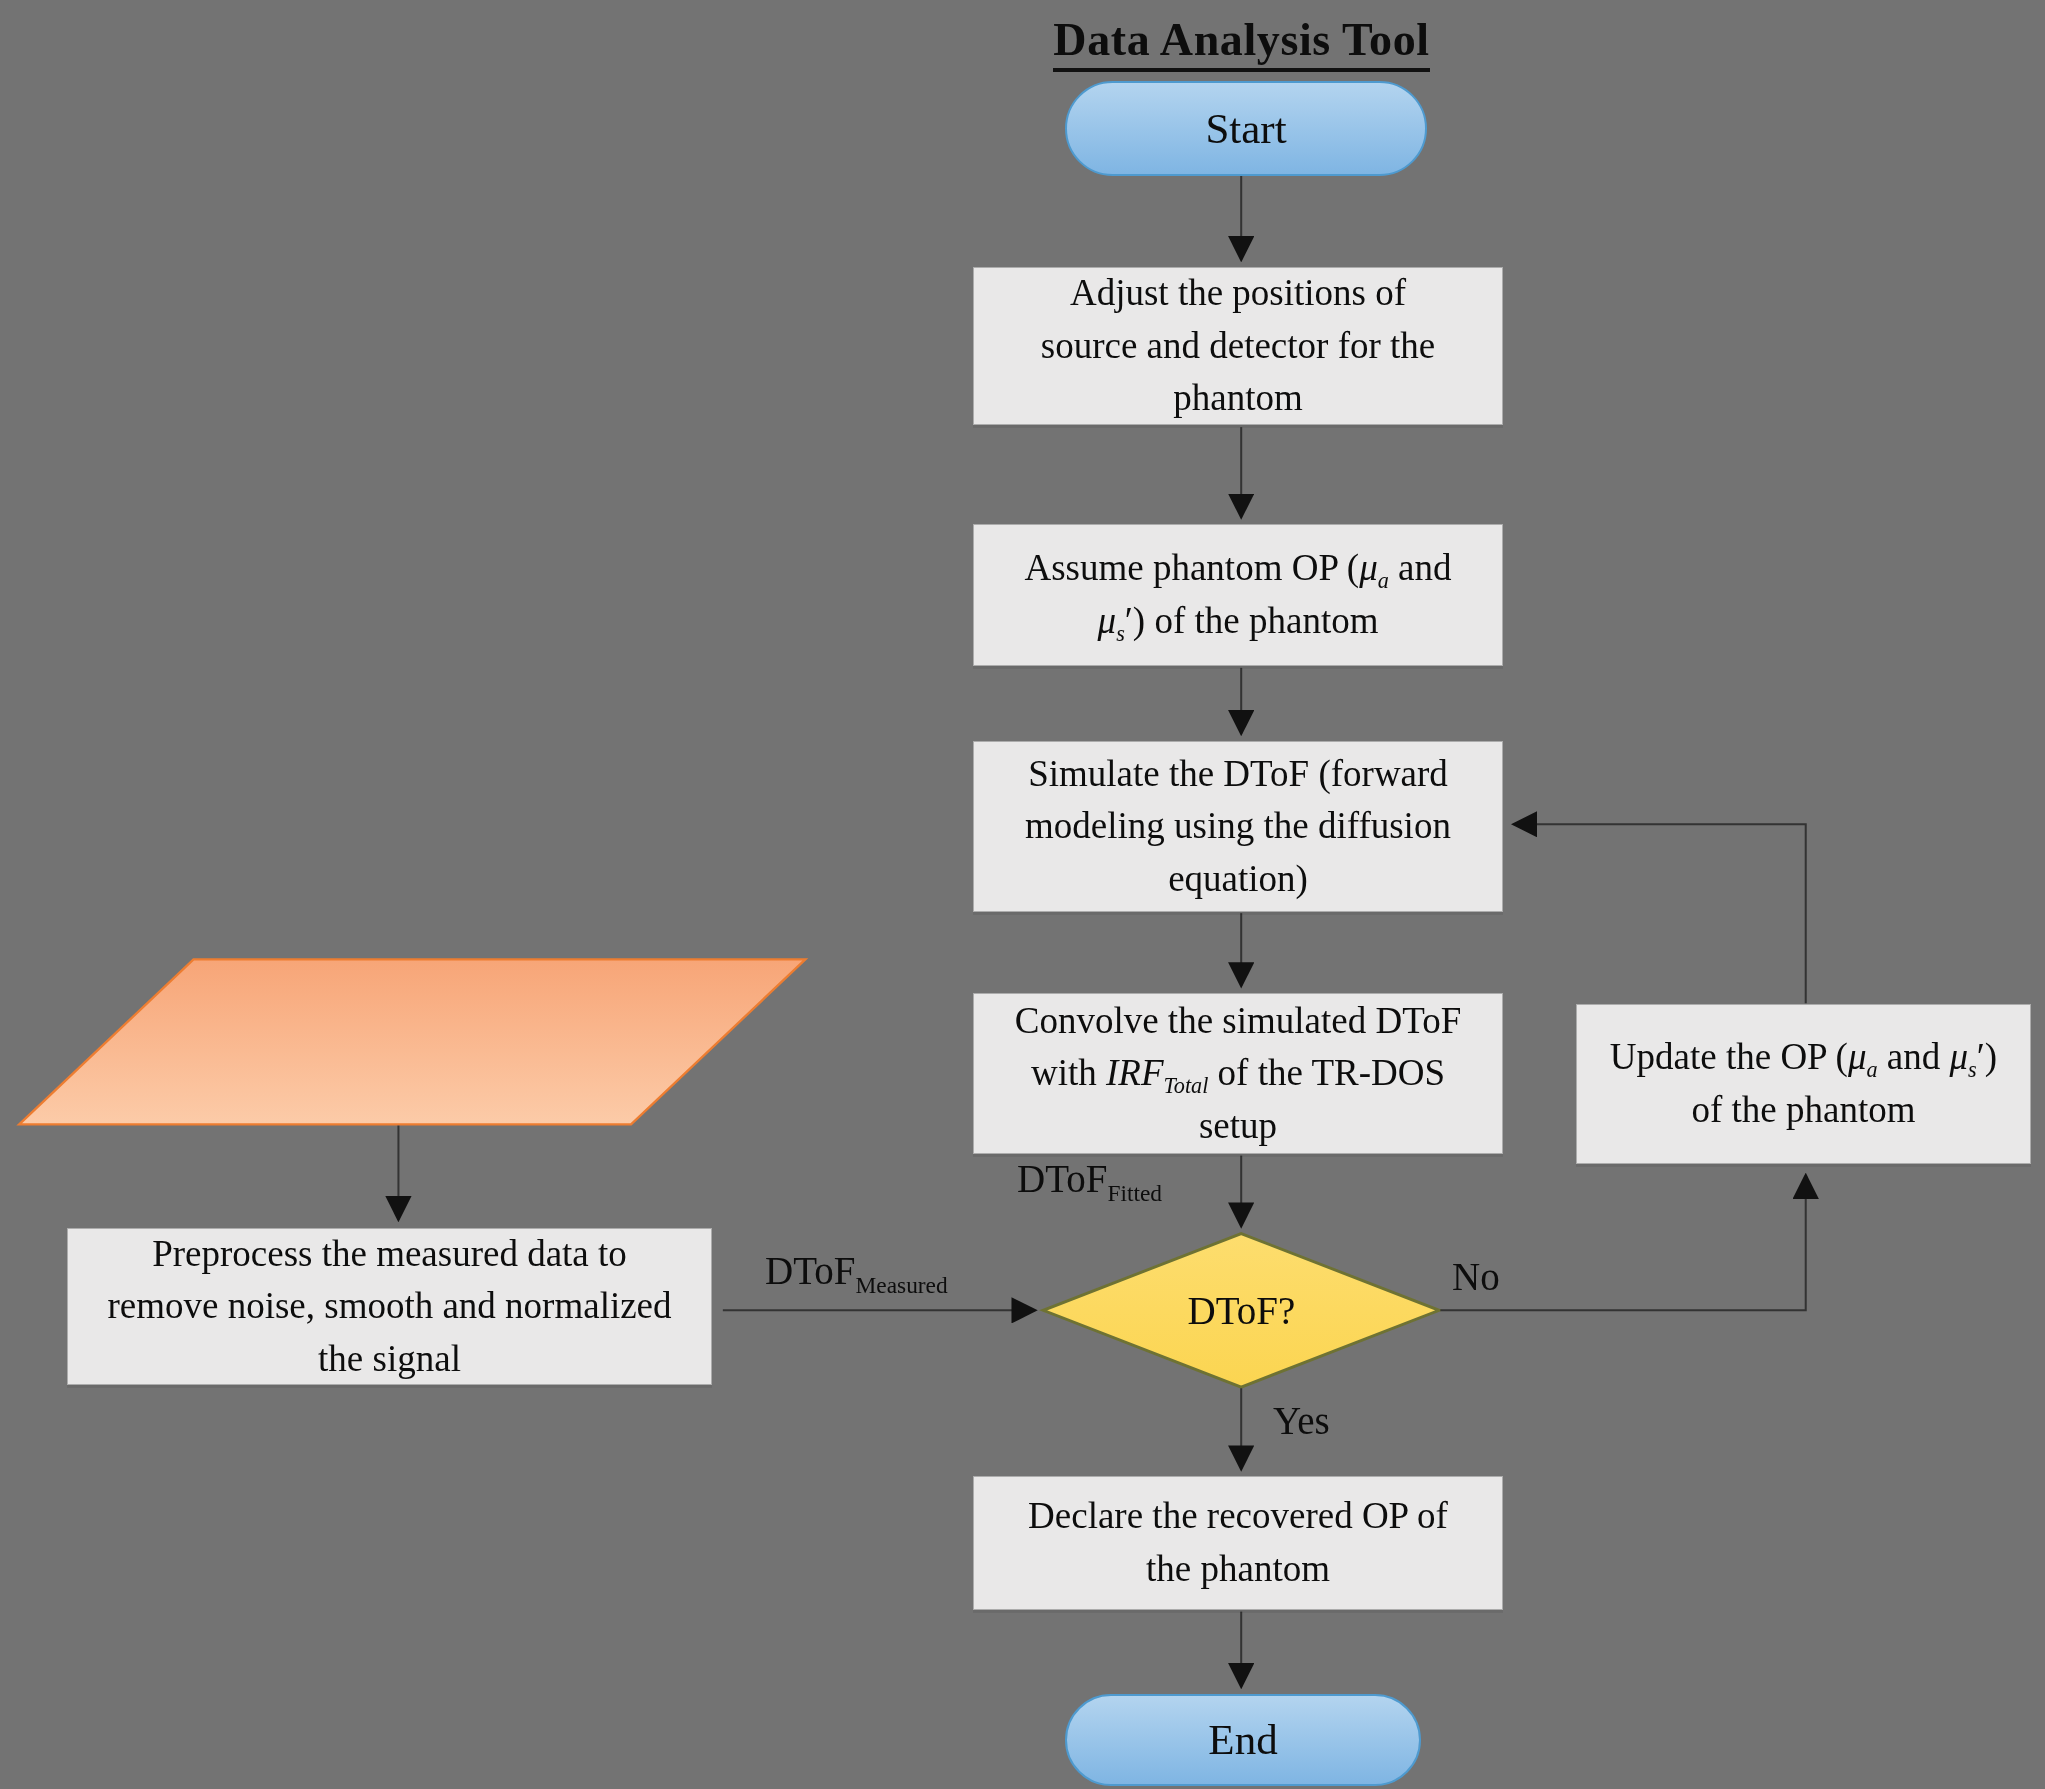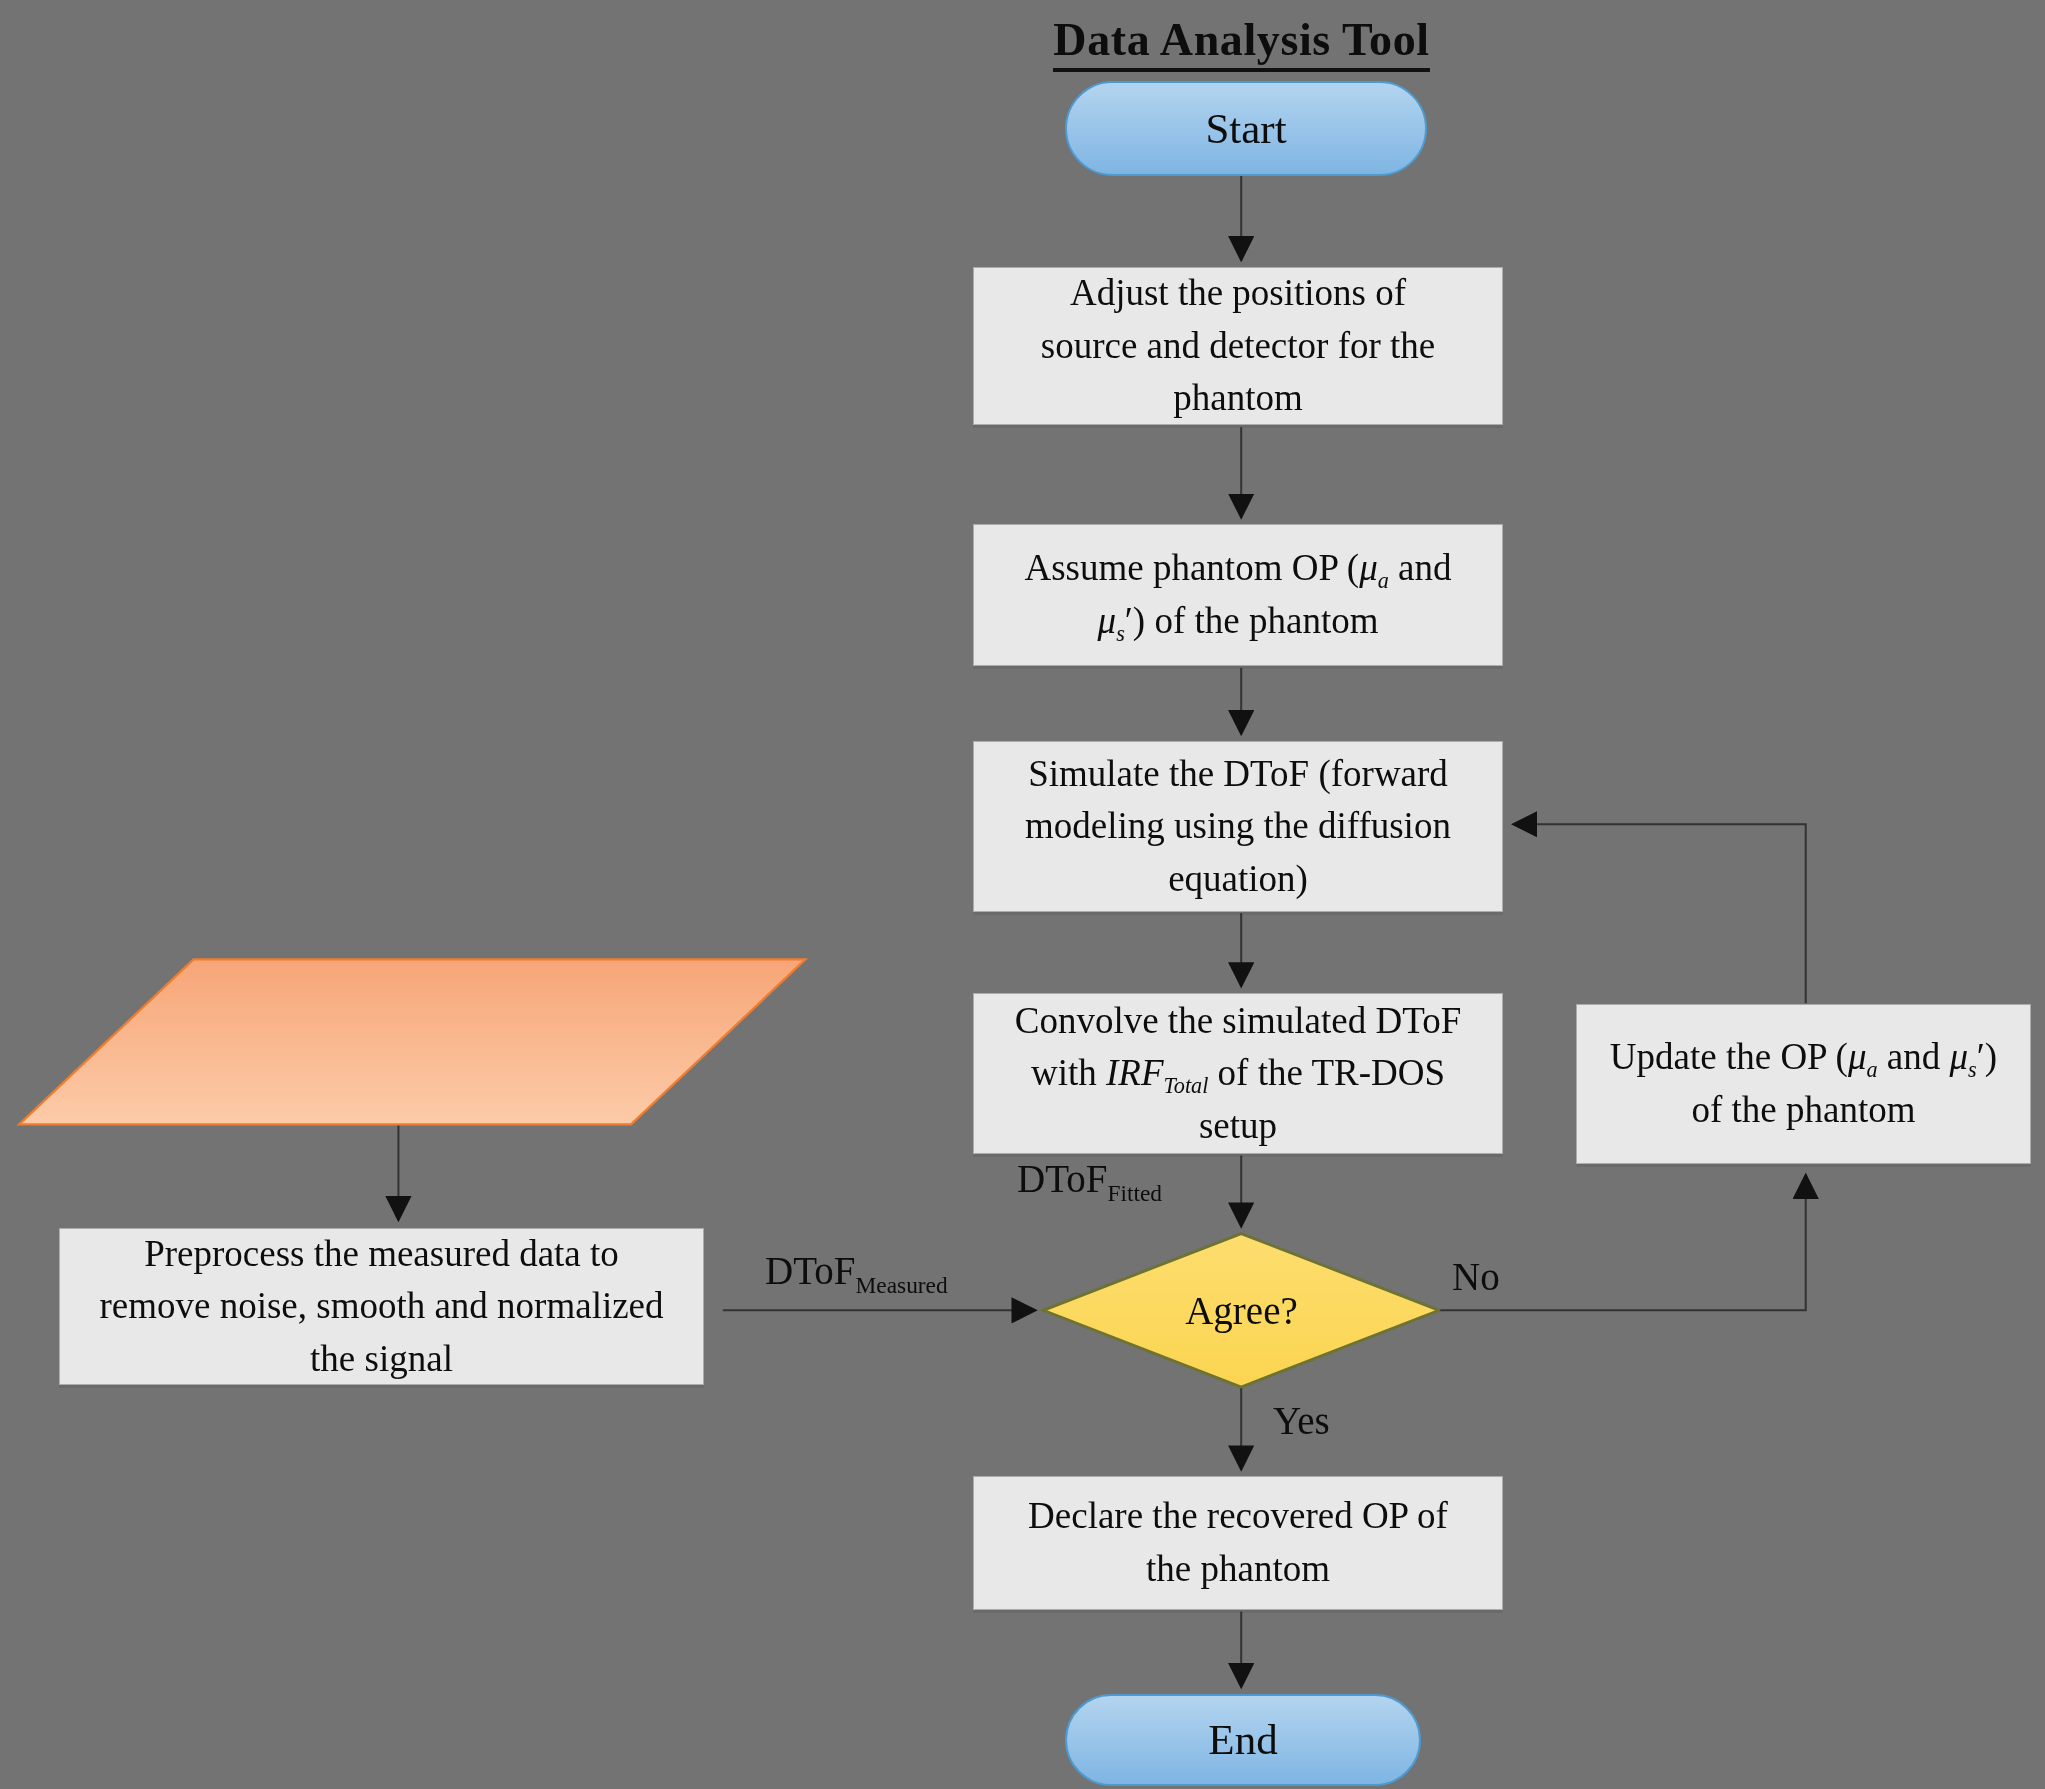--- a/index.html
+++ b/index.html
@@ -144,33 +144,33 @@
 
   <div class="node process" style="left:973px; top:741px; width:528px; height:169px;">
     <span class="inner w760">Simulate the DToF (forward modeling using the diffusion equation)</span>
   </div>
 
   <div class="node process" style="left:973px; top:993px; width:528px; height:159px;">
     <span class="inner w820"><span>Convolve the simulated DToF with </span><span class="it">IRF</span><sub class="it">Total</sub><span> of the TR-DOS setup</span></span>
   </div>
 
   <div class="overlay-text" style="left:1100px; top:1270px; width:283px; height:81px; font-size:39px;">
-    <span>Agree?</span>
+    <span>DToF?</span>
   </div>
 
   <div class="node process" style="left:973px; top:1476px; width:528px; height:132px;">
     <span class="inner w800">Declare the recovered OP of the phantom</span>
   </div>
 
   <div class="node terminal" style="left:1065px; top:1694px; width:352px; height:88px;">
     <span>End</span>
   </div>
 
 
-  <div class="node process" style="left:59px; top:1228px; width:643px; height:155px;justify-content:center;">
+  <div class="node process" style="left:67px; top:1228px; width:643px; height:155px;justify-content:center;">
     <span class="inner w960">Preprocess the measured data to remove noise, smooth and normalized the signal</span>
   </div>
 
   <div class="node process" style="left:1576px; top:1004px; width:453px; height:158px;">
     <span class="inner w700"><span>Update the OP (</span><span class="it">μ</span><sub class="it">a</sub><span> and </span><span class="it">μ</span><sub class="it">s</sub><span>′</span><span>) of the phantom</span></span>
   </div>
 
   <div class="edge-label" style="left:1017px; top:1159px;">
     <span>DToF</span><sub>Fitted</sub>
   </div>

